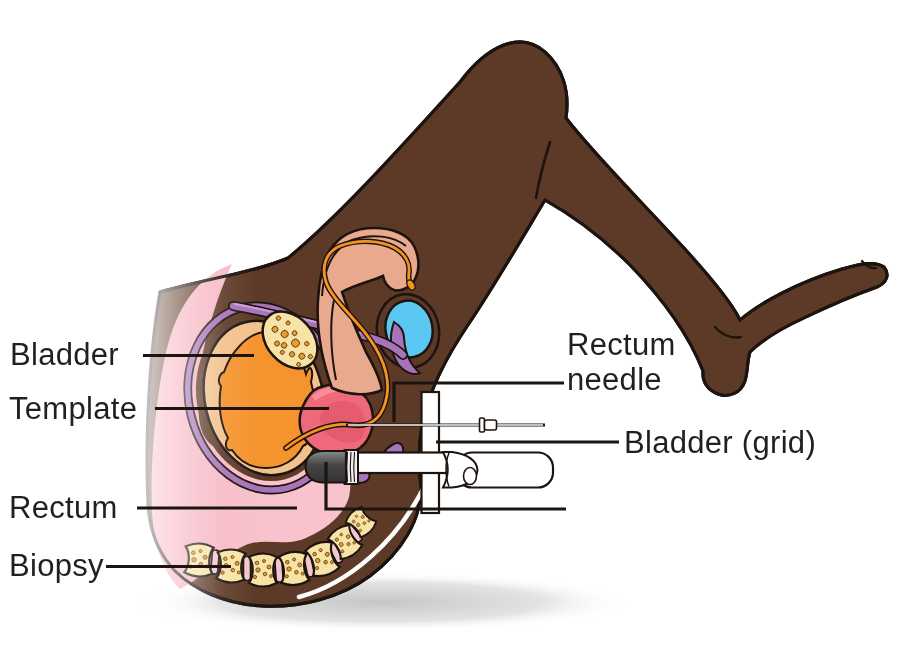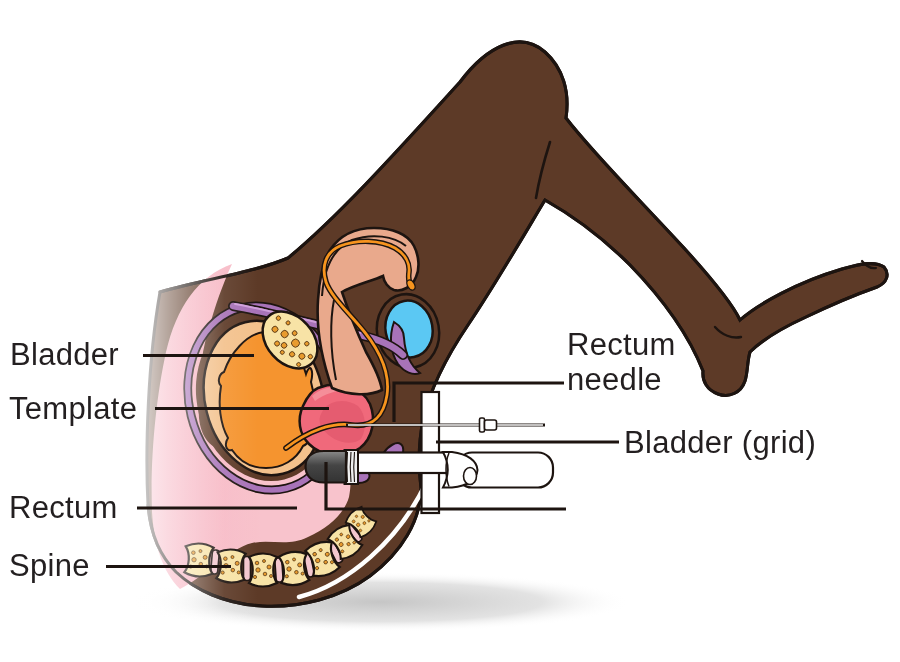--- a/index.html
+++ b/index.html
@@ -225,17 +225,17 @@
     <path d="M 106,566.5 L 231,566.5"></path>
     <polyline points="564,383 394,383 394,422"></polyline>
     <path d="M 436,442 L 619,442"></path>
     <polyline points="326,462 326,509 566,509"></polyline>
   </g>
 </svg>
 
 <div class="lbl" id="lbl-bladder">Bladder</div>
 <div class="lbl" id="lbl-prostate">Template</div>
 <div class="lbl" id="lbl-rectum">Rectum</div>
-<div class="lbl" id="lbl-spine">Spine</div>
+<div class="lbl" id="lbl-spine">Biopsy</div>
 <div class="lbl" id="lbl-biopsy">Rectum needle</div>
 <div class="lbl" id="lbl-template">Bladder (grid)</div>
 
 </div>
 
 </body></html>

